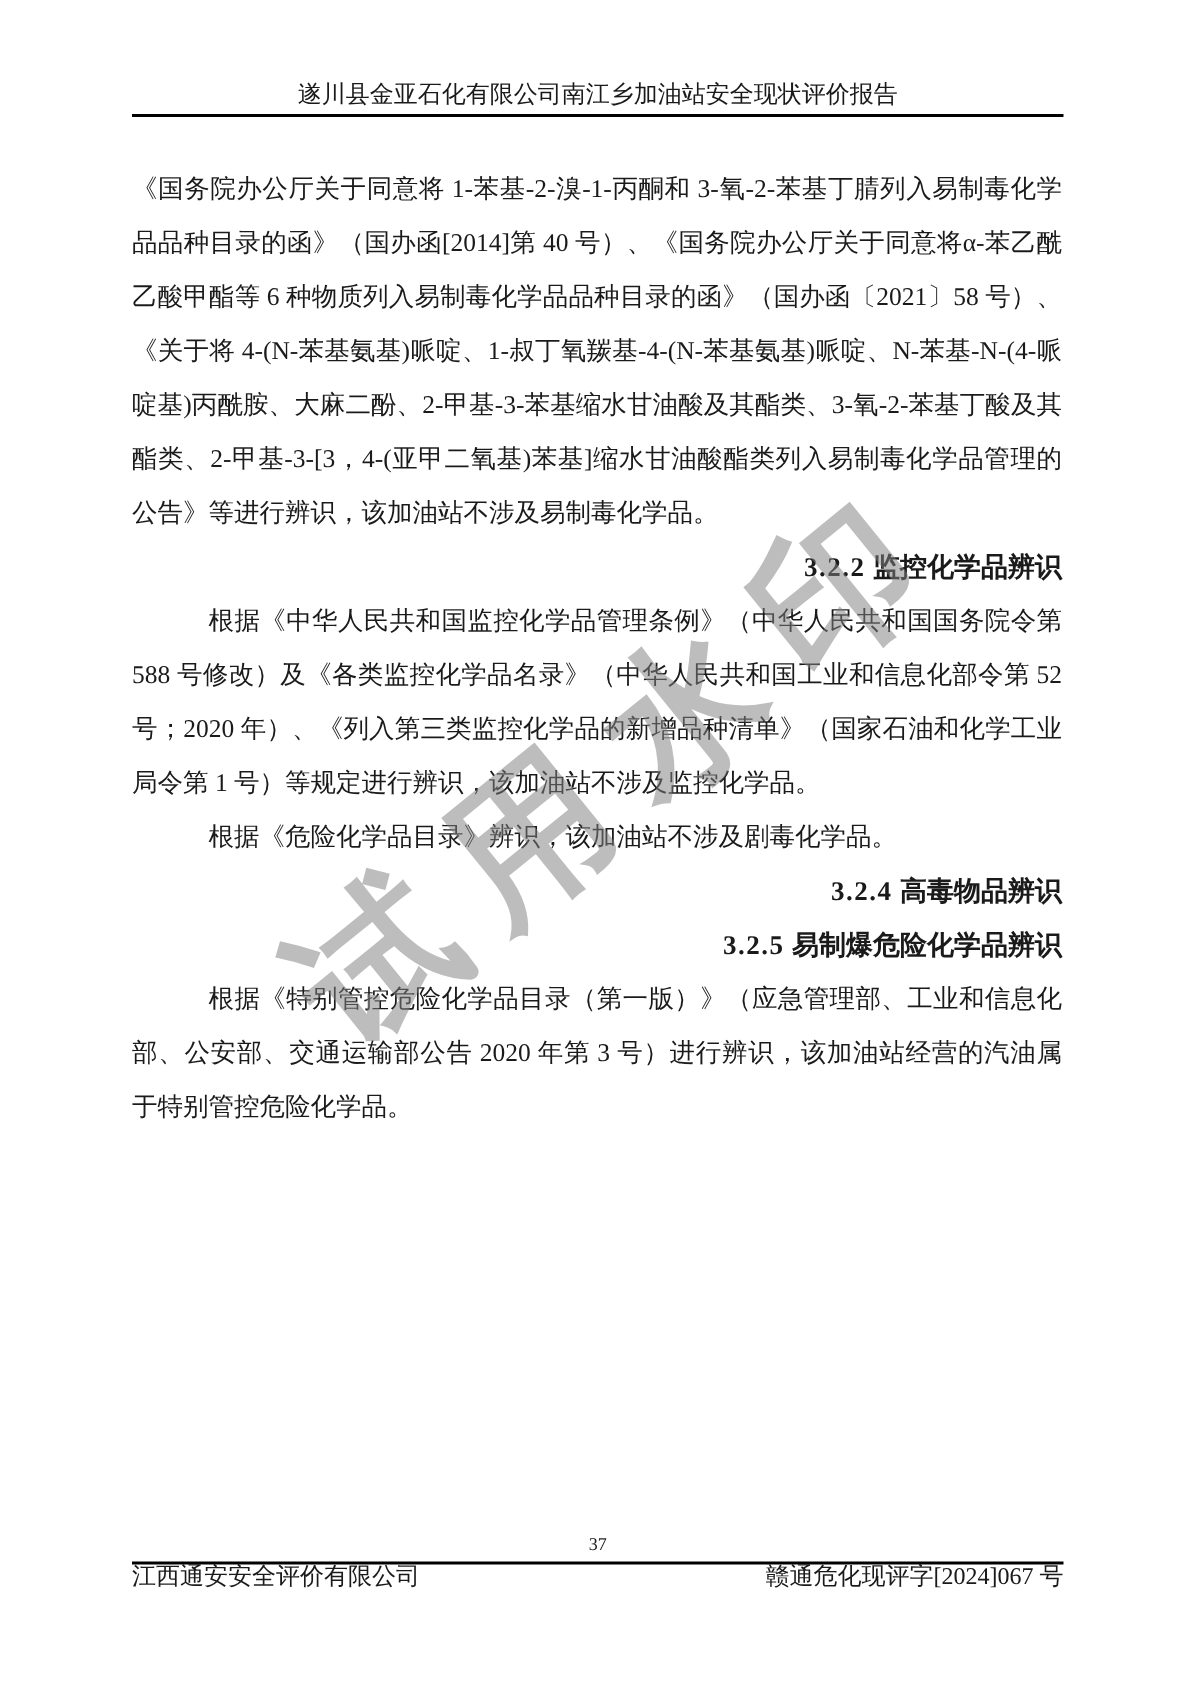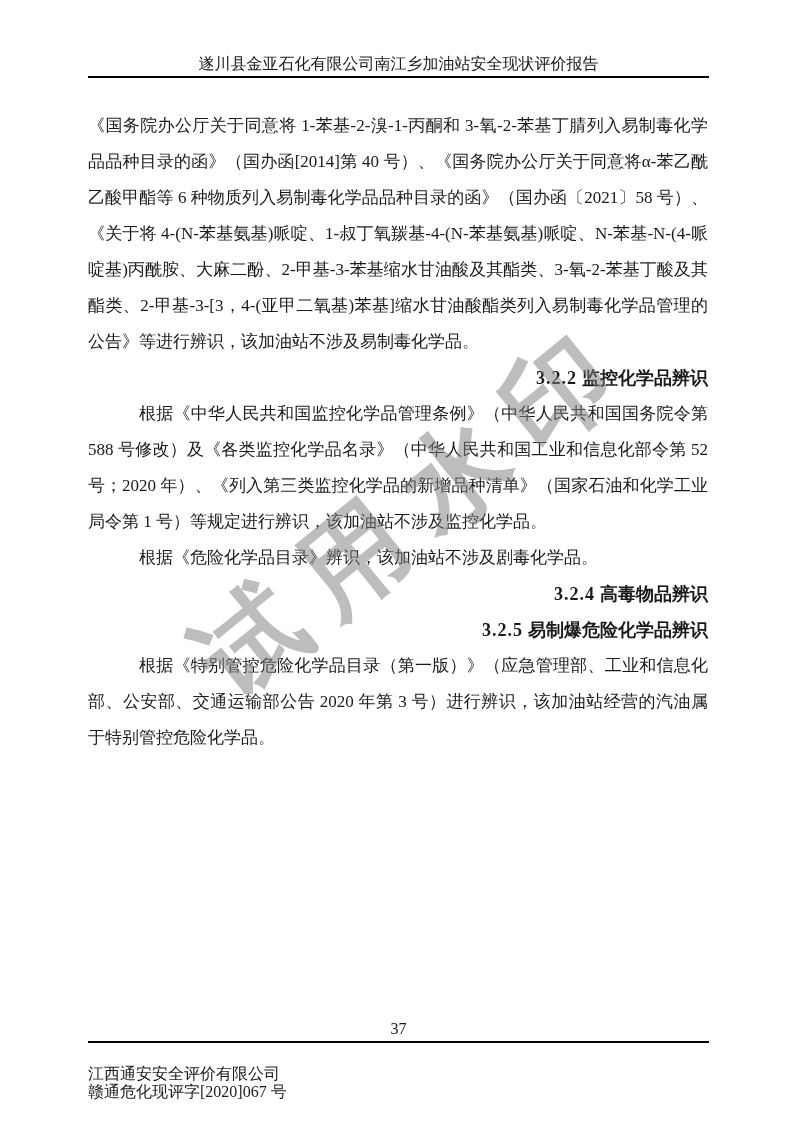--- a/index.html
+++ b/index.html
@@ -74,34 +74,33 @@
   }
   
   .footer {
     position: absolute;
     left: 88px;
     right: 84px;
     top: 1021px;
   }
   .page-num {
     text-align: center;
-    font-size: 16px;
+    font-size: 12px;
     line-height: 16px;
     margin-bottom: 4px;
   }
   .footer-rule {
     border-top: 2px solid #000000;
   }
   .footer-row {
     display: flex;
     justify-content: space-between;
     font-size: 16px;
     line-height: 18px;
-    padding-top: 22px;
-    flex-direction: column;
+    padding-top: 0;
   }
 </style>
 </head>
 <body>
 
 <div class="page">
 
   <div class="header">
     <span>遂川县金亚石化有限公司南江乡加油站安全现状评价报告</span>
   </div>
@@ -134,17 +133,17 @@
 
   </div>
 
   <div class="watermark">试用水印</div>
 
   <div class="footer">
     <div class="page-num">37</div>
     <div class="footer-rule"></div>
     <div class="footer-row">
       <span>江西通安安全评价有限公司</span>
-      <span>赣通危化现评字[2020]067 号</span>
+      <span>赣通危化现评字[2024]067 号</span>
     </div>
   </div>
 
 </div>
 
 </body></html>

